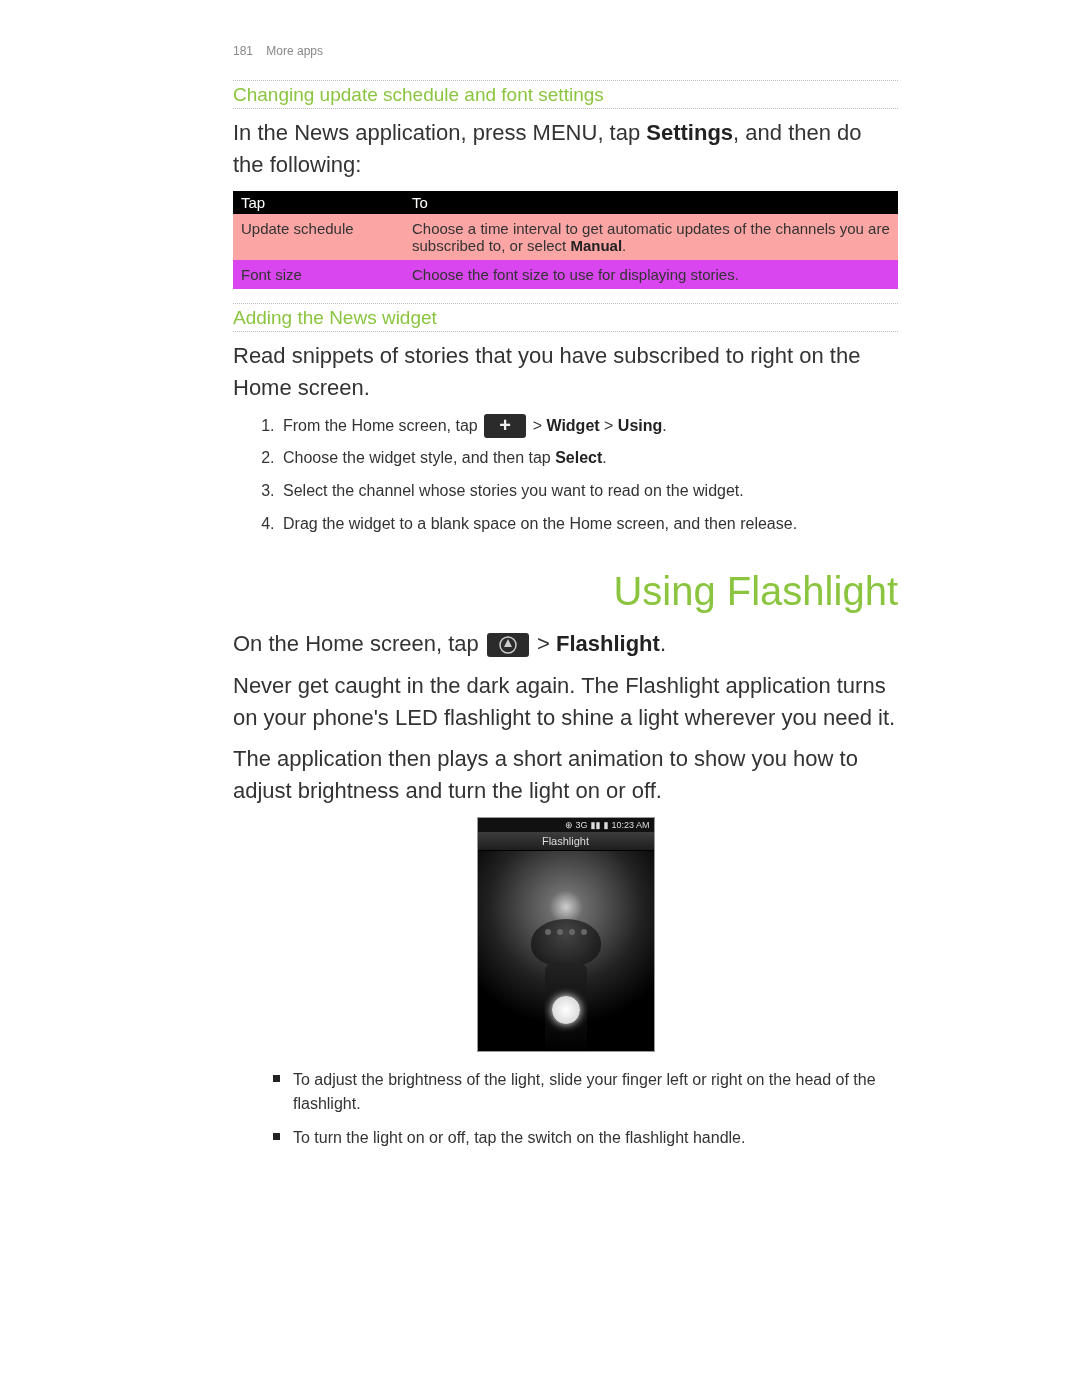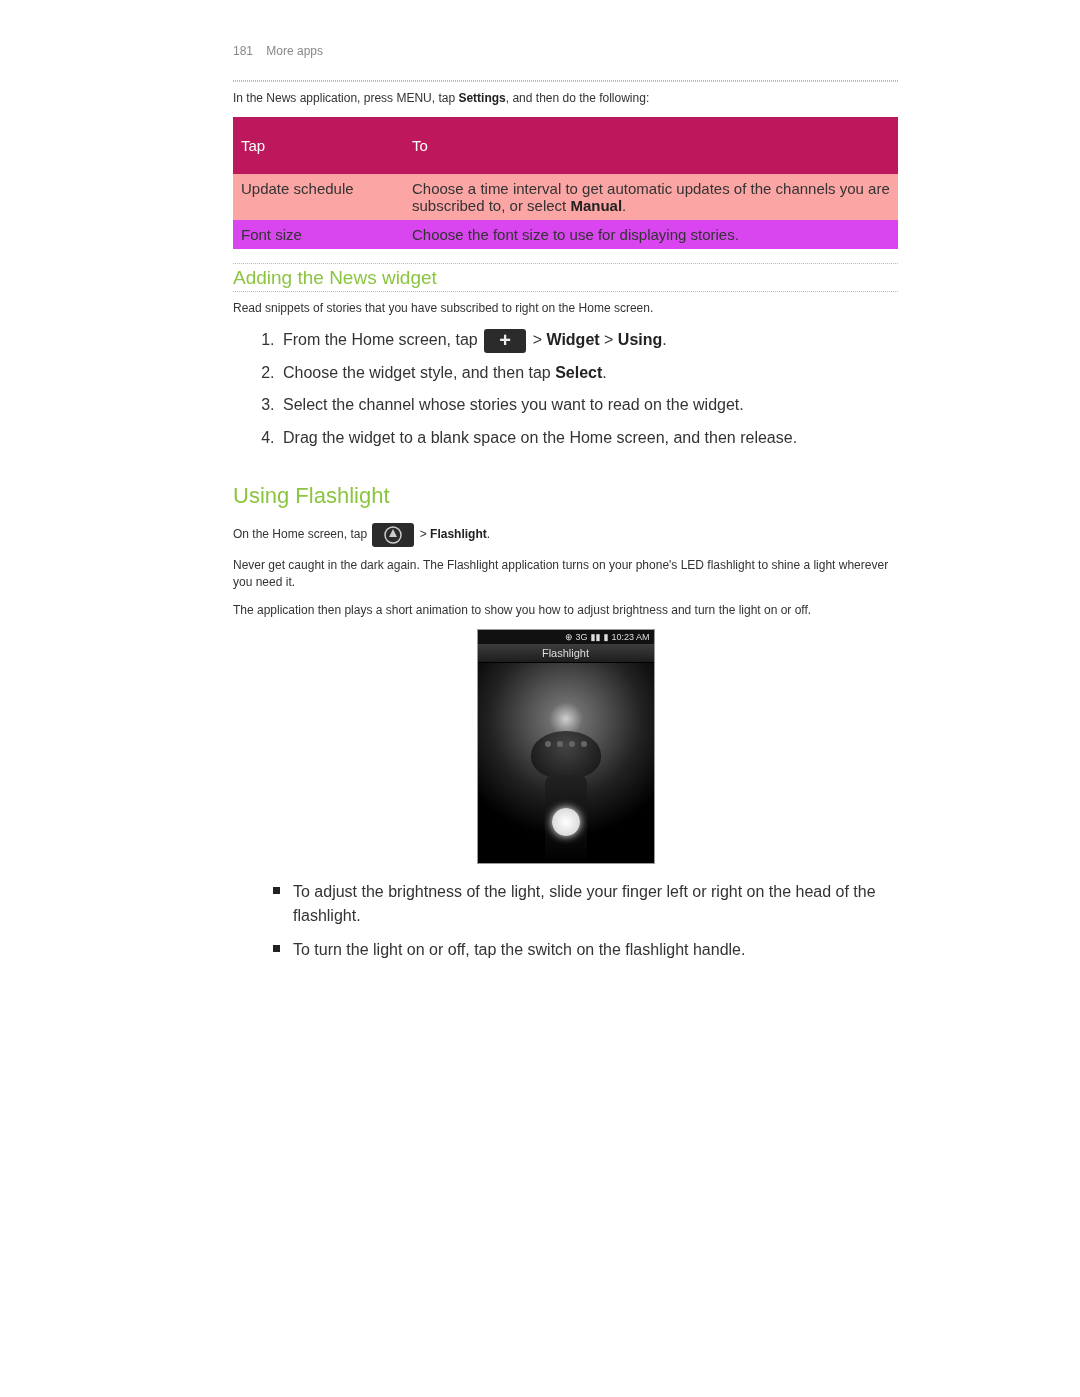--- a/index.html
+++ b/index.html
@@ -28,42 +28,43 @@
   }
   h2.green-sub {
     color: #8bc53f;
     font-weight: 400;
     font-size: 19px;
     margin: 3px 0 2px 0;
   }
   h1.green-title {
     color: #8bc53f;
     font-weight: 400;
+    font-size: 40px;
+    margin: 32px 0 14px 0;
+    text-align: right;
+  }
+  p.body {
     font-size: 22px;
-    margin: 32px 0 14px 0;
-  }
-  p.body {
-    font-size: 12px;
     line-height: 1.45;
     margin: 8px 0 10px 0;
     color: #333;
   }
   .bold { font-weight: 700; color:#222; }
   table.settings {
     width: 100%;
     border-collapse: collapse;
     font-size: 15px;
     margin: 6px 0 14px 0;
   }
   table.settings th {
-    background: #be185d;
+    background: #000000;
     color: #fff;
     font-weight: 400;
     text-align: left;
-    padding: 20px 8px;
+    padding: 3px 8px;
   }
   table.settings td {
     padding: 6px 8px;
     vertical-align: top;
     color: #333;
   }
   table.settings tr.r1 td { background: #fca5a5; }
   table.settings tr.r2 td { background: #d946ef; }
   ol.steps {
     font-size: 16px;
@@ -162,20 +163,21 @@
 <body>
 
 <div class="page">
 
   <div class="header-line">
     <span class="pg">181</span>
     <span>More apps</span>
   </div>
 
   <hr class="dotted">
+  <h2 class="green-sub">Changing update schedule and font settings</h2>
   <hr class="dotted">
 
   <p class="body">
     <span>In the News application, press MENU, tap </span><span class="bold">Settings</span><span>, and then do the following:</span>
   </p>
 
   <table class="settings">
     <tbody>
         <tr>
       <th style="width:155px">Tap</th>

